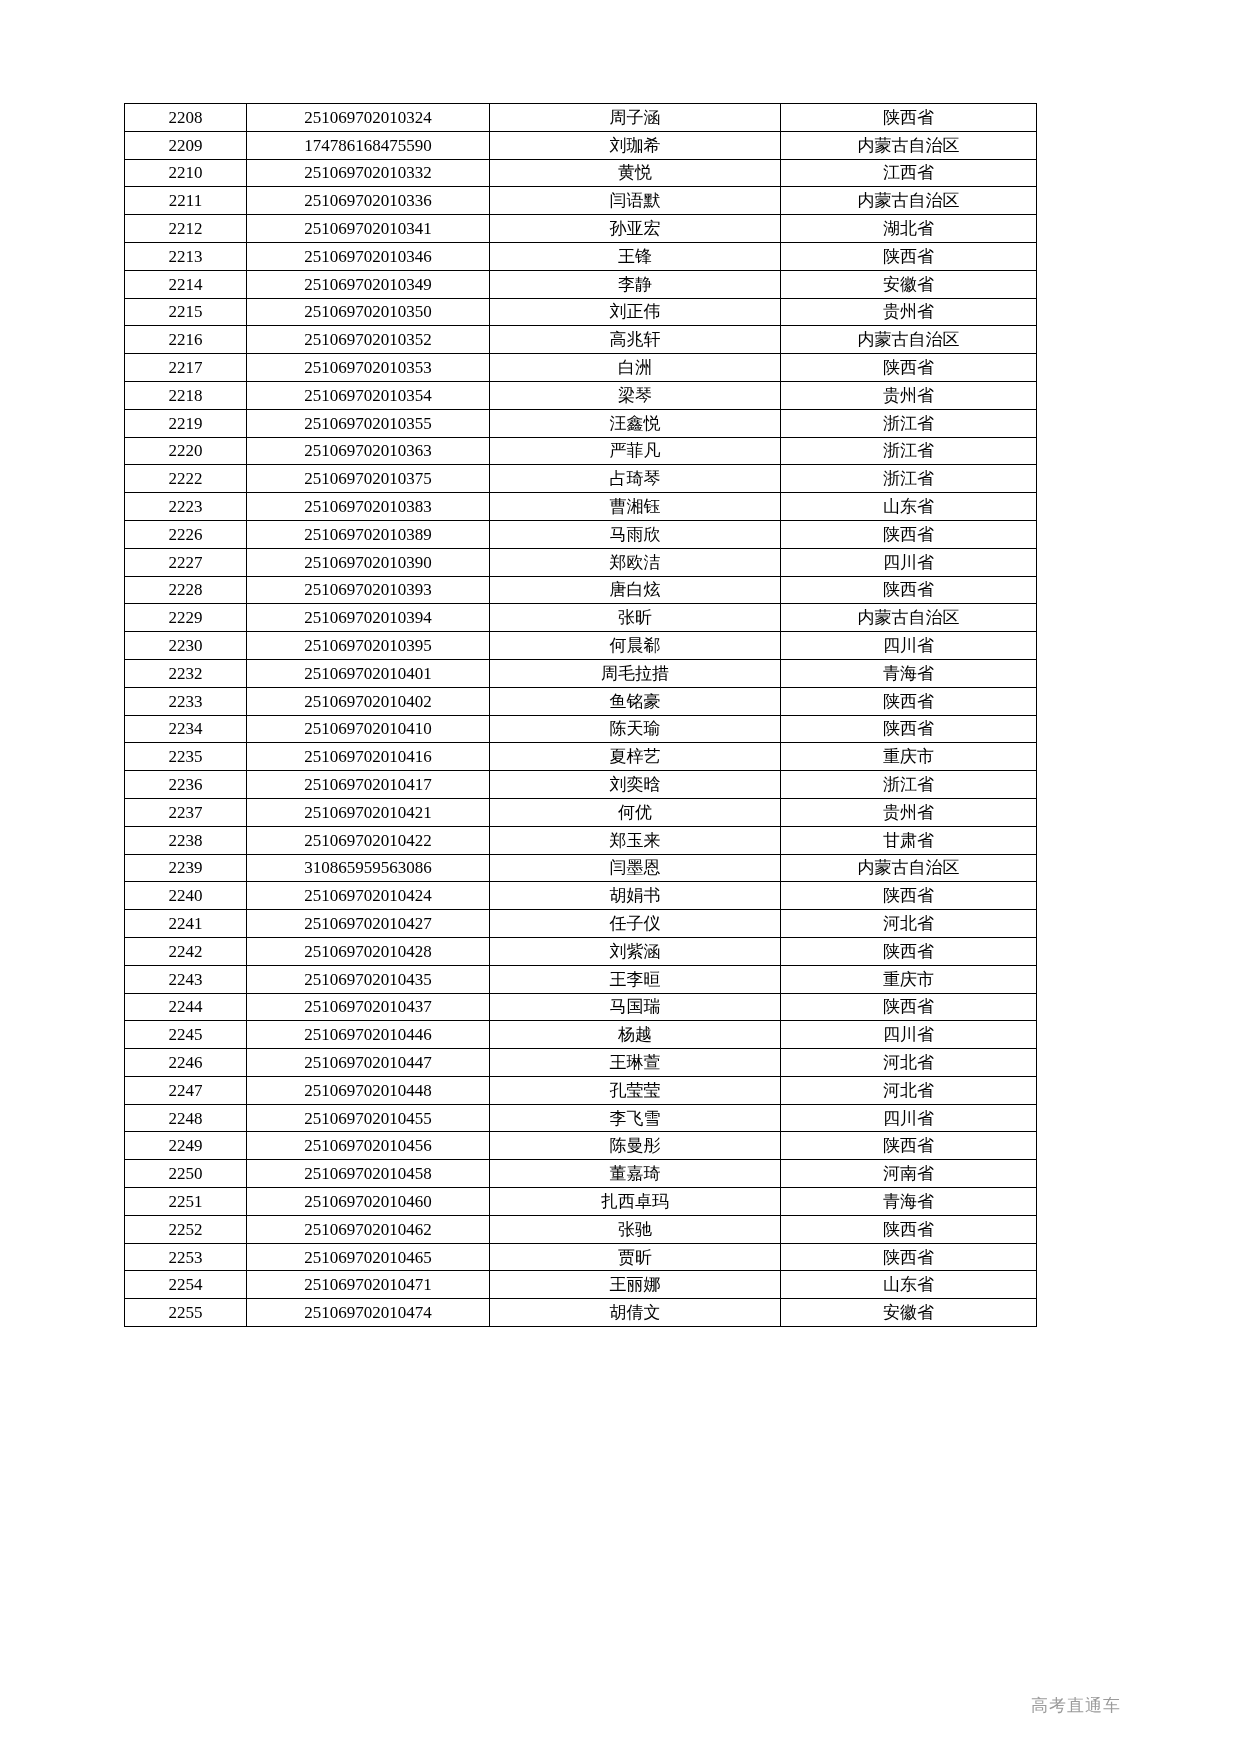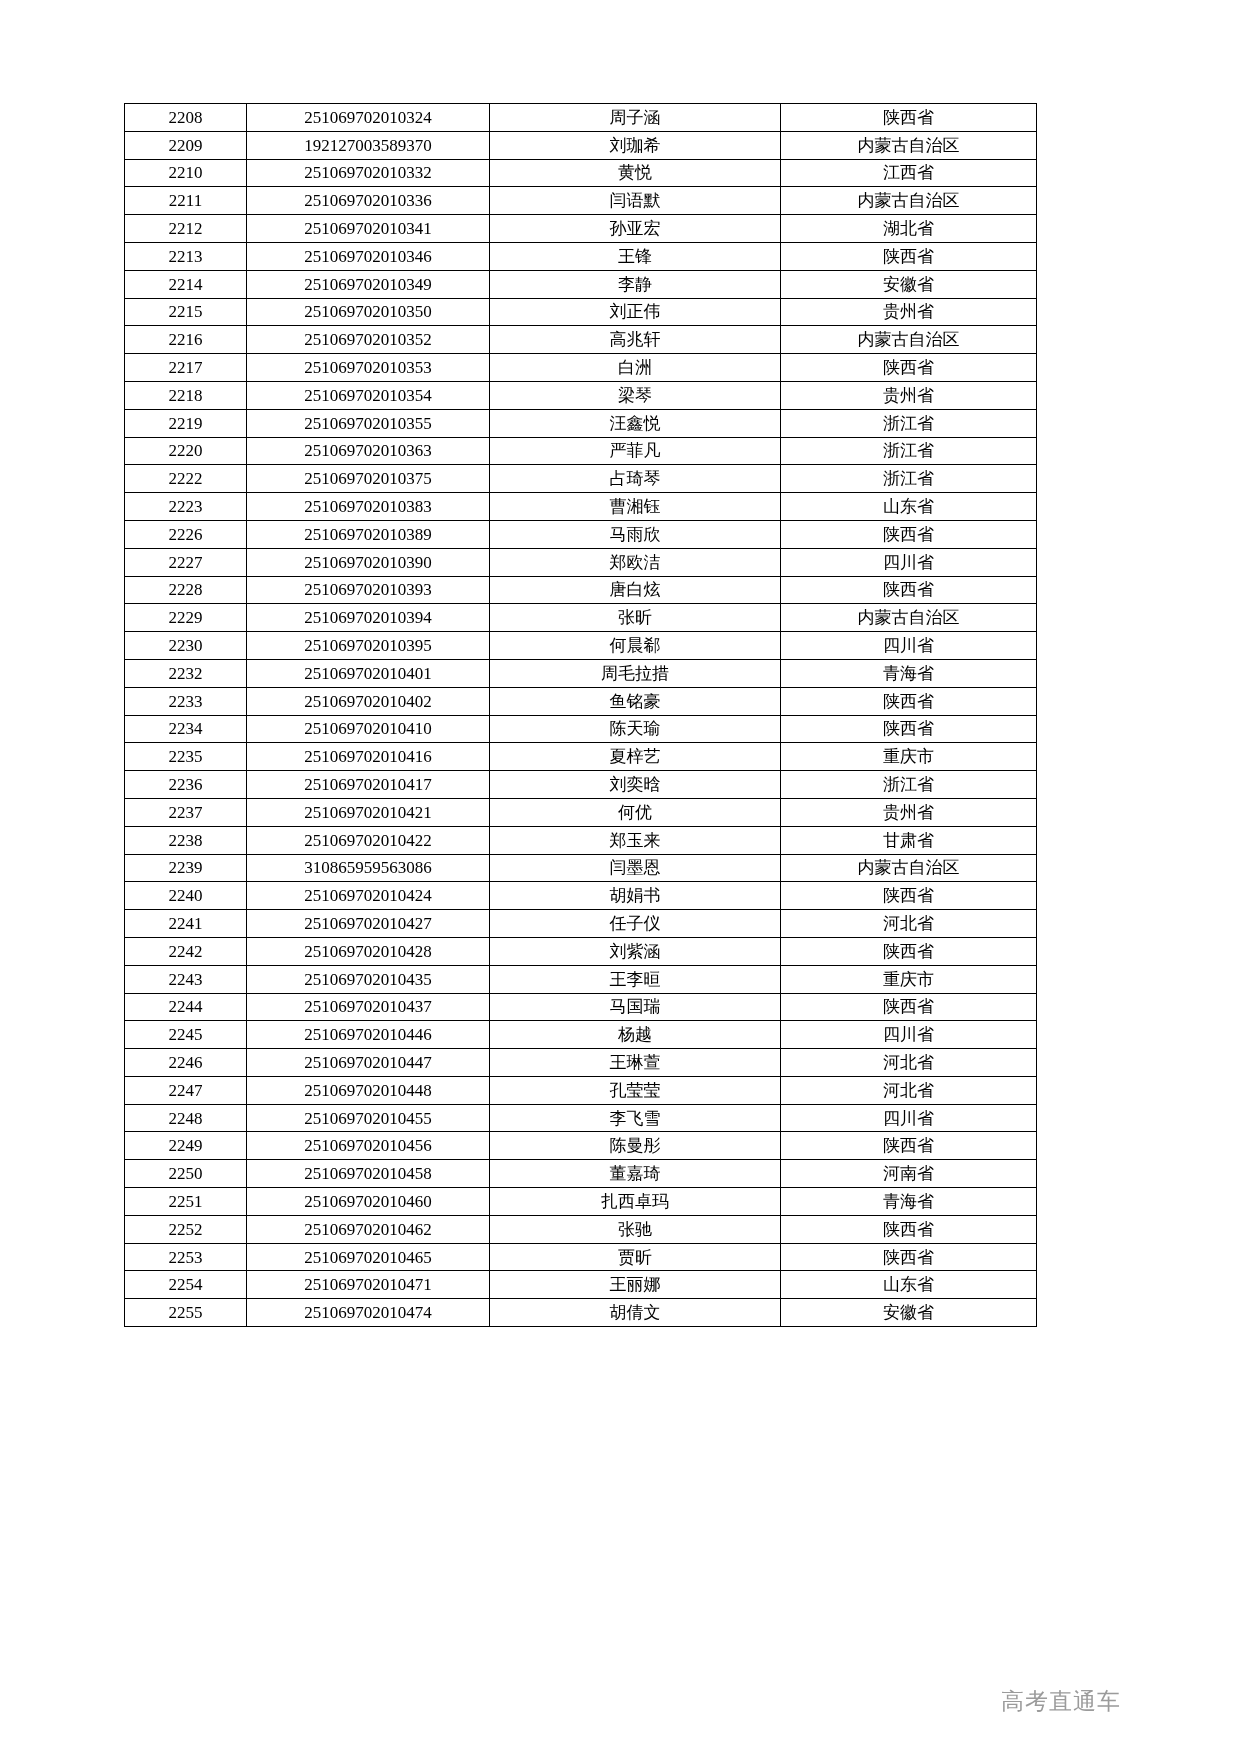--- a/index.html
+++ b/index.html
@@ -42,21 +42,21 @@
     overflow: hidden;
   }
   col.c-no  { width: 122px; }
   col.c-id  { width: 243px; }
   col.c-nm  { width: 291px; }
   col.c-pr  { width: 256px; }
   .footer-watermark {
     position: absolute;
     right: 156px;
     bottom: 38px;
-    font-size: 23px;
+    font-size: 17px;
     color: #9b9b9b;
     letter-spacing: 1px;
     font-family: "Liberation Serif", "DejaVu Serif", serif;
   }
 </style>
 </head>
 <body>
 
 <div class="page">
 
@@ -69,21 +69,21 @@
     </colgroup>
     <tbody>
         <tr>
           <td>2208</td>
           <td>251069702010324</td>
           <td>周子涵</td>
           <td>陕西省</td>
         </tr>
         <tr>
           <td>2209</td>
-          <td>192127003589370</td>
+          <td>174786168475590</td>
           <td>刘珈希</td>
           <td>内蒙古自治区</td>
         </tr>
         <tr>
           <td>2210</td>
           <td>251069702010332</td>
           <td>黄悦</td>
           <td>江西省</td>
         </tr>
         <tr>

